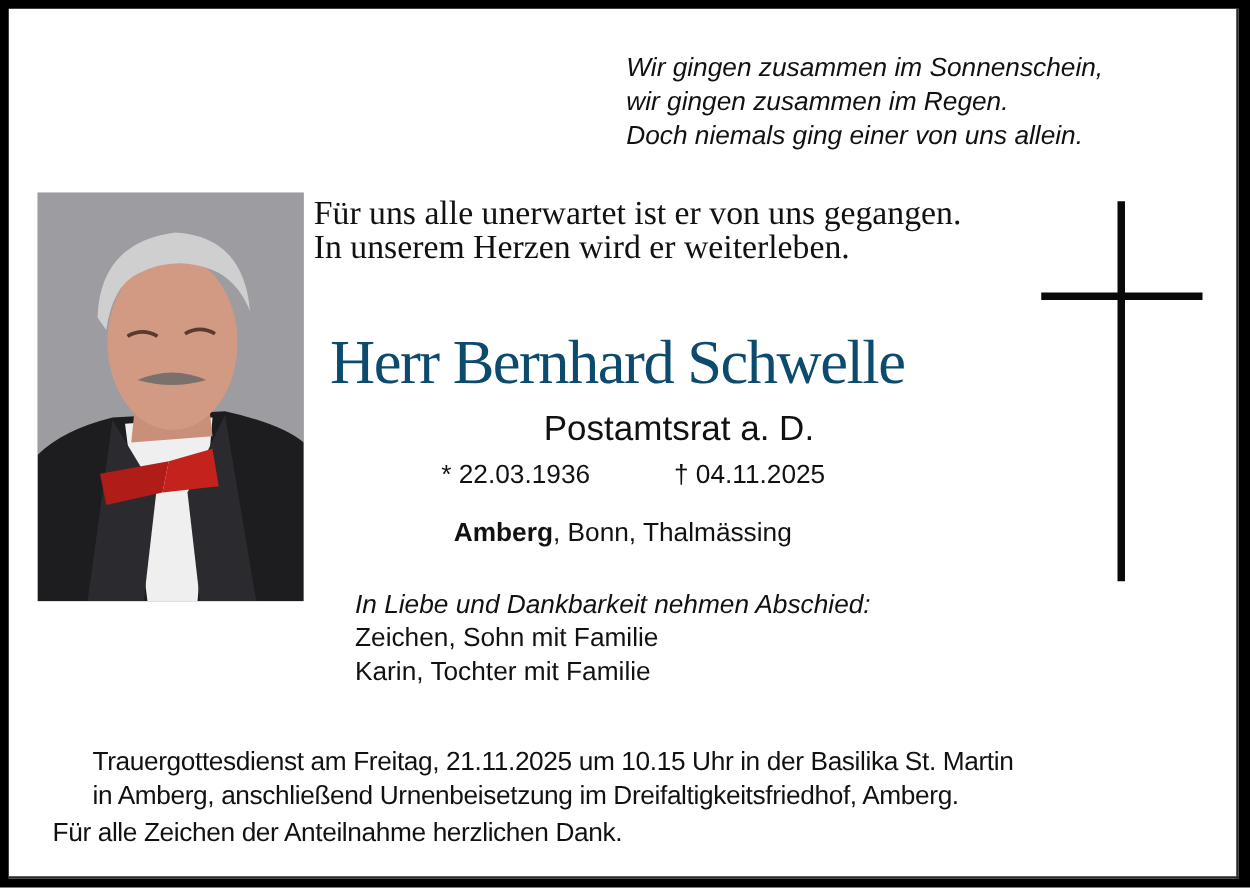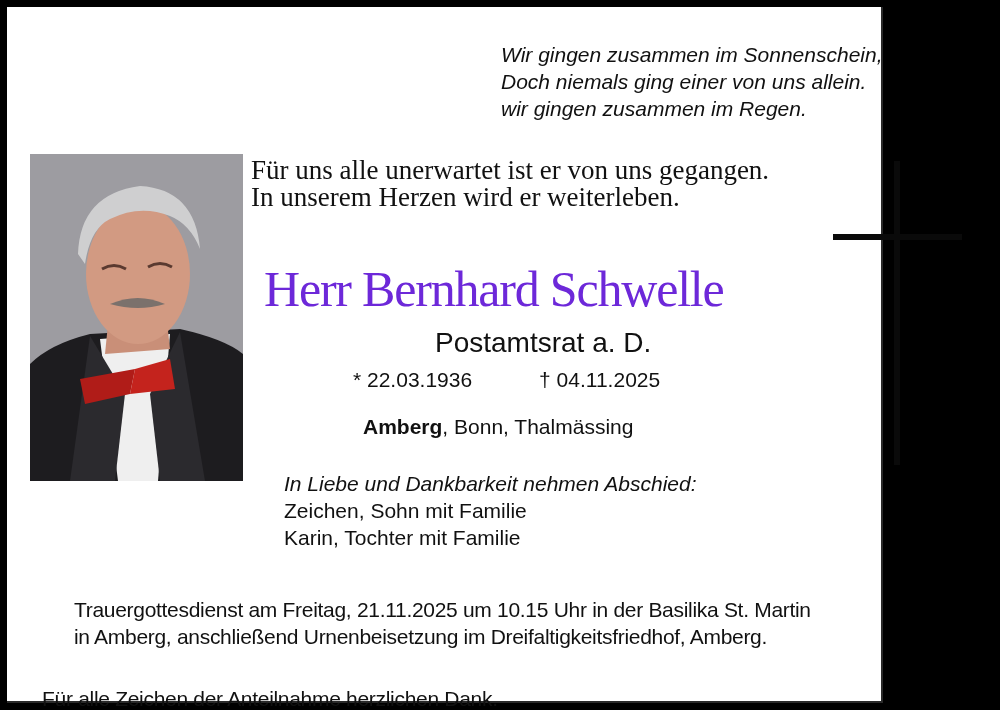--- a/index.html
+++ b/index.html
@@ -1,54 +1,54 @@
 <!DOCTYPE html>
 <html><head>
   <meta charset="utf-8">
   <style>
     html, body { margin: 0; padding: 0; }
     body {
       width: 1000px; height: 710px; background: #000; position: relative; overflow: hidden;
       font-family: "Liberation Sans", sans-serif; color: #111;
     }
     .card {
-      position: absolute; left: 7px; top: 7px; width: 876px; height: 696px;
+      position: absolute; left: 7px; top: 7px; width: 984px; height: 696px;
       background: #fff; border-right: 2px solid #2a2a2a; border-bottom: 2px solid #2a2a2a;
       box-sizing: border-box;
     }
     .abs { position: absolute; white-space: nowrap; }
     .poem { left: 494px; top: 34px; font-style: italic; font-size: 21px; line-height: 27px; }
     .intro { left: 244px; top: 150px; font-size: 27px; line-height: 27px; font-family: Liberation Serif, serif; }
     .name {
       left: 257px; top: 252px; font-family: "Liberation Serif", "DejaVu Serif", serif;
-      font-size: 50px; letter-spacing: -1.2px; line-height: 60px; color: #6d28d9;
+      font-size: 50px; letter-spacing: -1.2px; line-height: 60px; color: #0c4a6e;
     }
     .title { left: 0; width: 1000px; top: 320px; }
     .title span { position: absolute; left: 428px; font-size: 28px; }
     .dates { left: 346px; top: 361px; font-size: 21px; }
     .dates .death { margin-left: 67px; }
     .places { left: 356px; top: 408px; font-size: 21px; }
     .places b { font-weight: bold; text-align: right; }
     .mourners { left: 277px; top: 463px; font-size: 21px; line-height: 27px; }
     .mourners .head { font-style: italic; text-align: center; }
     .service { left: 35px; top: 589px; font-size: 21px; line-height: 27px; letter-spacing: -0.3px; margin-left: 32px; }
-    .thanks { left: 35px; top: 648px; font-size: 21px; letter-spacing: -0.3px; margin-top: 32px; }
+    .thanks { left: 35px; top: 648px; font-size: 21px; letter-spacing: -0.3px; }
     .photo { position: absolute; left: 23px; top: 147px; width: 213px; height: 327px; background: #9d9ca1; overflow: hidden; }
     .cross-v { position: absolute; left: 887px; top: 154px; width: 6px; height: 304px; background: #0a0a0a; }
     .cross-h { position: absolute; left: 826px; top: 227px; width: 129px; height: 6px; background: #0a0a0a; }
   </style>
 </head>
 <body>
 
 <div class="card">
 
   <div class="abs poem">
     <div>Wir gingen zusammen im Sonnenschein,</div>
+    <div>wir gingen zusammen im Regen.</div>
     <div>Doch niemals ging einer von uns allein.</div>
-    <div>wir gingen zusammen im Regen.</div>
   </div>
 
   <div class="photo">
     <svg width="213" height="327" viewBox="0 0 213 327">
       <rect width="213" height="327" fill="#9d9ca1"></rect>
 
       <path d="M0 210 Q20 190 60 180 L150 175 Q195 185 213 200 L213 327 L0 327 Z" fill="#1d1c1f"></path>
 
       <path d="M70 185 L140 180 L128 327 L88 327 Z" fill="#efefef"></path>
 

